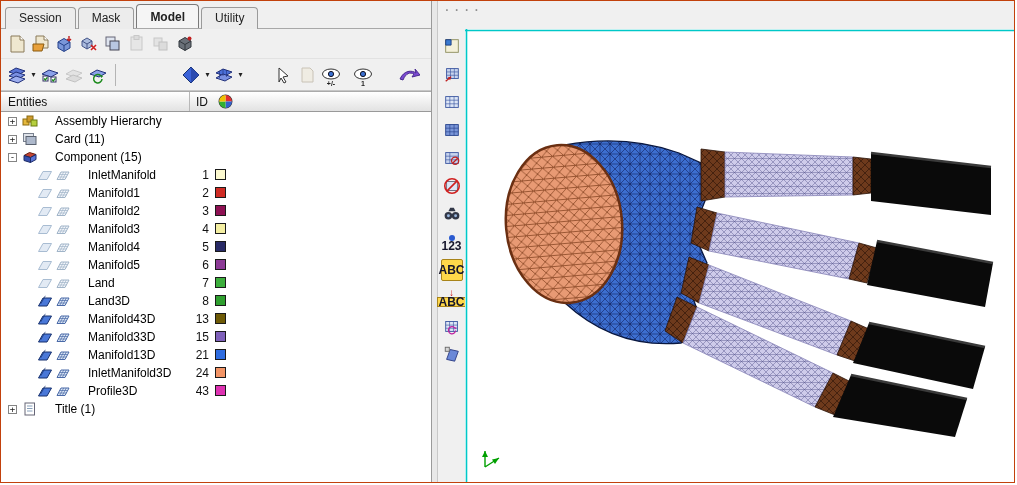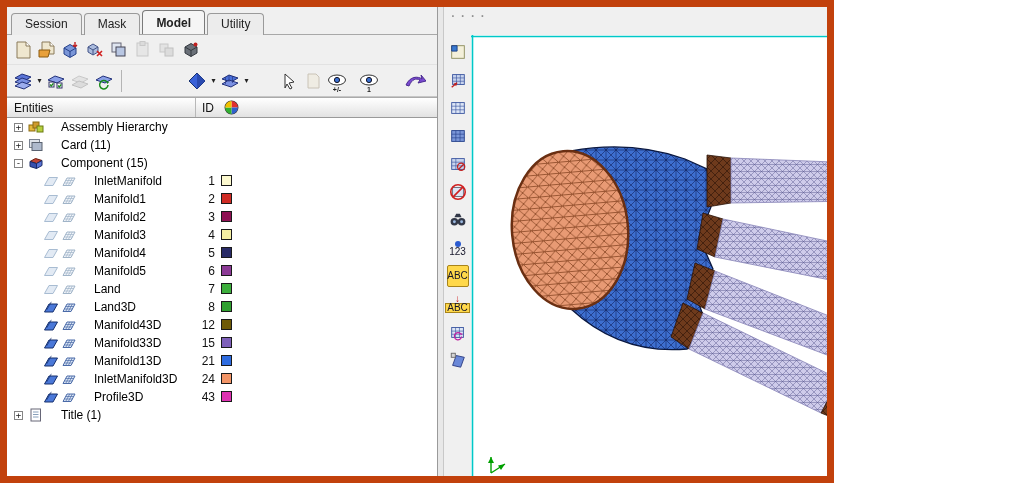--- a/index.html
+++ b/index.html
@@ -1,17 +1,17 @@
 <!DOCTYPE html>
 <html><head>
 <meta charset="utf-8">
 <style>
   *{margin:0;padding:0;box-sizing:border-box}
   html,body{width:1017px;height:485px;background:#fff;font-family:"Liberation Sans",sans-serif}
-  .app{position:relative;width:834px;height:483px;border:7px solid #c2410c;background:#22c55e;overflow:hidden}
+  .app{position:relative;width:1015px;height:483px;border:1px solid #c2410c;background:#22c55e;overflow:hidden}
 
   
   .left-panel{position:absolute;left:0;top:0;width:430px;height:100%;display:flex;flex-direction:column;background:#f0f0f0}
   .tabbar{height:28px;display:flex;align-items:flex-end;padding-left:4px;border-bottom:1px solid #a8a8a8;background:#f0f0f0}
   .tab{padding:3px 13px 4px;font-size:12px;color:#222;background:#ececec;border:1px solid #9a9a9a;border-bottom:none;
        border-radius:4px 4px 0 0;margin-right:2px;position:relative;top:1px;cursor:default}
   .tab.active{font-weight:bold;background:#f5f5f5;border-color:#7a7a7a;top:0;padding-top:5px}
   .toolbar{display:flex;align-items:center;padding:2px 4px;background:#f0f0f0}
   .toolbar.row1{height:30px;border-bottom:1px solid #e2e2e2}
   .toolbar.row2{height:32px;border-bottom:1px solid #c6c6c6}
@@ -48,21 +48,21 @@
 
   
   .right-panel{position:absolute;left:437px;top:0;width:578px;height:100%;background:#f0f0f0}
   .rp-top{height:28px;position:relative}
   .drag-dots{position:absolute;left:5px;top:1px;color:#909090;font-size:13px;letter-spacing:2px;font-family:"DejaVu Sans Mono",monospace}
   .rp-body{display:flex;height:455px}
   .vtoolbar{width:27px;flex:none;display:flex;flex-direction:column;align-items:center;gap:6px;padding-top:6px}
   .vbtn{width:22px;height:22px;flex:none;display:flex;flex-direction:column;align-items:center;justify-content:center;
         border:1px solid transparent;border-radius:2px;position:relative}
   .vbtn.highlight{background:#ffd84a;border:1px solid #a8841a}
-  .vbtn .tiny-label{font-size:10px;font-weight:normal;color:#15152a;line-height:8px}
+  .vbtn .tiny-label{font-size:12px;font-weight:bold;color:#15152a;line-height:8px}
   .vbtn .blue-dot{width:6px;height:6px;border-radius:50%;background:#2a5ad0;margin-bottom:1px}
   .vbtn .red-arrow{color:#cc1111;font-size:10px;line-height:8px;font-weight:bold}
   .vbtn .mini-hl{background:#ffd84a;border:1px solid #a8841a;padding:0 1px}
   .viewport{flex:1;background:#ffffff;position:relative}
   .viewport svg{position:absolute;inset:0;width:100%;height:100%}
 </style>
 </head>
 <body>
 
 <div class="app">
@@ -406,21 +406,21 @@
               <path d="M3.8 9.8l4.5-8" stroke="#16306e" stroke-width=".7"></path>
             </svg>
           </span>
           <span class="tree-icon">
             <svg width="16" height="14" viewBox="0 0 16 14">
               <path d="M2 11.5l4-7.5h8l-4 7.5z" fill="#dbe6f5" stroke="#4a6aa8"></path>
               <path d="M4.7 11.5l4-7.5M7.3 11.5l4-7.5M3.3 9h8M4.7 6.5h8" stroke="#4a6aa8" fill="none" stroke-width=".7"></path>
             </svg>
           </span>
           <span class="tree-label">Manifold43D</span>
-          <span class="tree-id">12</span>
+          <span class="tree-id">13</span>
           <span class="tree-swatch" style="background:#6e5a06"></span>
         </div>
         <div class="tree-row">
           <span class="child-indent"></span>
           <span class="tree-icon">
             <svg width="16" height="14" viewBox="0 0 16 14">
               <path d="M1.5 12l4.5-8h8.5l-4.5 8z" fill="#4a78d8" stroke="#16306e"></path>
               <path d="M3.8 9.8l4.5-8" stroke="#16306e" stroke-width=".7"></path>
             </svg>
           </span>

